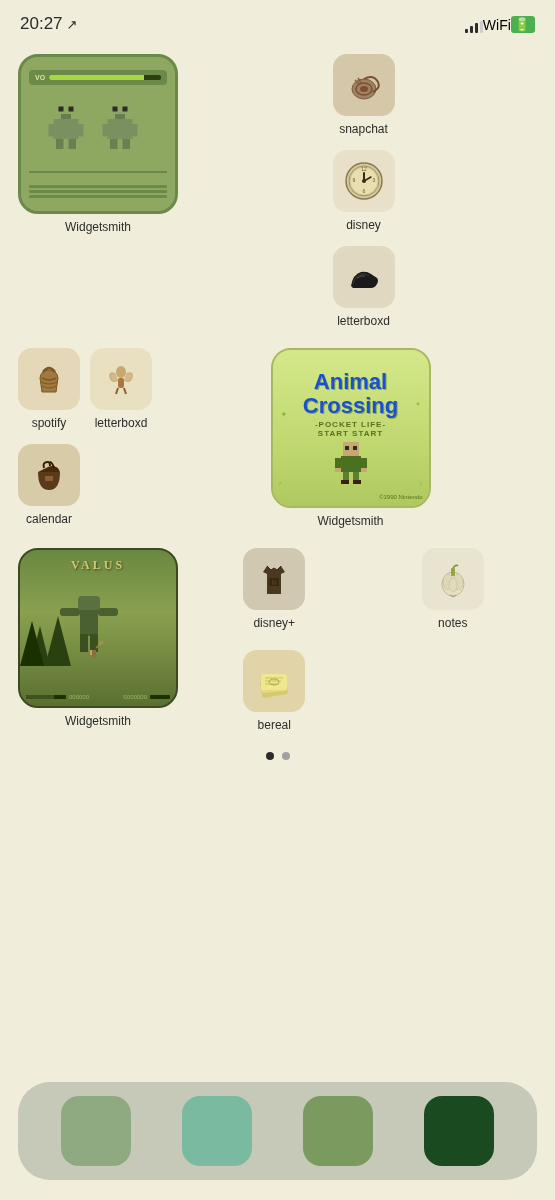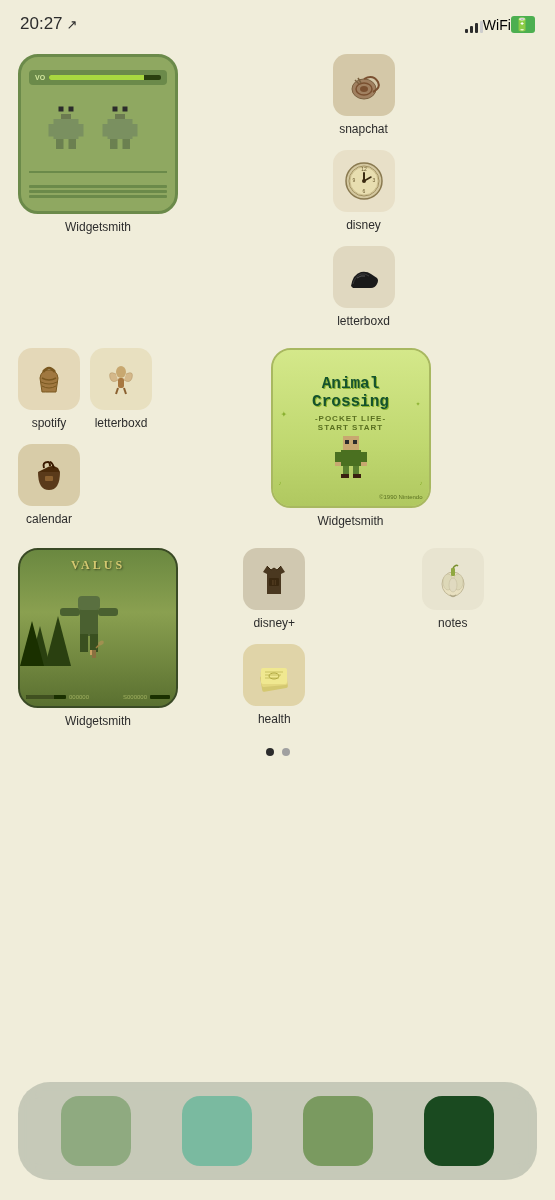--- a/index.html
+++ b/index.html
@@ -364,21 +364,21 @@
         <span class="app-label">calendar</span>
       </div>
     </div>
 
     <div class="widget-with-label" style="flex:1; display:flex; flex-direction:column; align-items:center; gap:6px;">
       <div class="widget-ac" style="width:160px; height:160px;">
 
         <div style="position:absolute; inset:0; background:linear-gradient(180deg, #d4e88a 0%, #c0d870 60%, #b0c860 100%);"></div>
 
         <div style="position:relative; z-index:1; text-align:center; margin-top:4px;">
-          <div style="font-size:16px; font-weight:900; color:#14532d; text-shadow:1px 1px 0 #8ab030; font-family:Liberation Mono, monospace; line-height:1.1;">Animal<br>Crossing</div>
+          <div style="font-size:22px; font-weight:900; color:#1d4ed8; text-shadow:1px 1px 0 #8ab030; font-family:Liberation Sans, sans-serif; line-height:1.1;">Animal<br>Crossing</div>
           <div style="font-size:8px; color:#5a7020; font-weight:600; margin-top:2px; letter-spacing:1px;">-POCKET LIFE-</div>
           <div style="font-size:8px; color:#5a7020; font-weight:600; letter-spacing:1px;">START START</div>
         </div>
 
         <div style="position:relative; z-index:1; margin-top:4px;">
           <svg width="36" height="44" viewBox="0 0 18 22" style="image-rendering:pixelated;">
 
             <rect x="5" y="0" width="8" height="7" fill="#c8a870"></rect>
 
             <rect x="6" y="2" width="2" height="2" fill="#2c2c2c"></rect>
@@ -453,21 +453,21 @@
           </div>
           <div style="display:flex; gap:3px; align-items:center;">
             <span style="font-size:6px; color:#a0b060;">S000000</span>
             <div style="width:20px; height:4px; background:#1a3000; border-radius:1px;"></div>
           </div>
         </div>
       </div>
       <span class="app-label">Widgetsmith</span>
     </div>
 
-    <div style="display:grid; grid-template-columns:1fr 1fr; gap:14px 10px; flex:1;">
+    <div style="display:grid; grid-template-columns:1fr 1fr; gap:20px 10px; flex:1;">
 
       <div class="app-item">
         <div class="icon-round" style="background:#d0c8b0;">
           <svg width="42" height="42" viewBox="0 0 42 42">
 
             <path d="M14 8 L10 14 L14 16 L14 36 L28 36 L28 16 L32 14 L28 8 L24 12 L21 10 L18 12 Z" fill="#4a3820"></path>
             <path d="M14 8 L18 12 L21 10 L24 12 L28 8" fill="none" stroke="#3a2810" stroke-width="1"></path>
 
             <rect x="16" y="20" width="10" height="8" fill="#3a2810" rx="1"></rect>
             <text x="21" y="26" text-anchor="middle" font-size="5" fill="#6a5030">|||</text>
@@ -503,21 +503,21 @@
             <rect x="8" y="16" width="26" height="16" fill="#e4d880" rx="2" transform="rotate(-5 21 24)"></rect>
             <rect x="8" y="14" width="26" height="16" fill="#f0e890" rx="2"></rect>
 
             <line x1="12" y1="18" x2="30" y2="18" stroke="#c8c060" stroke-width="1"></line>
             <line x1="12" y1="21" x2="28" y2="21" stroke="#c8c060" stroke-width="1"></line>
             <line x1="12" y1="24" x2="26" y2="24" stroke="#c8c060" stroke-width="1"></line>
 
             <ellipse cx="21" cy="22" rx="5" ry="3" fill="none" stroke="#b0a840" stroke-width="1"></ellipse>
           </svg>
         </div>
-        <span class="app-label">health</span>
+        <span class="app-label">bereal</span>
       </div>
     </div>
   </div>
 
   <div class="page-dots">
     <div class="dot dot-active"></div>
     <div class="dot dot-inactive"></div>
   </div>
 
 </div>

